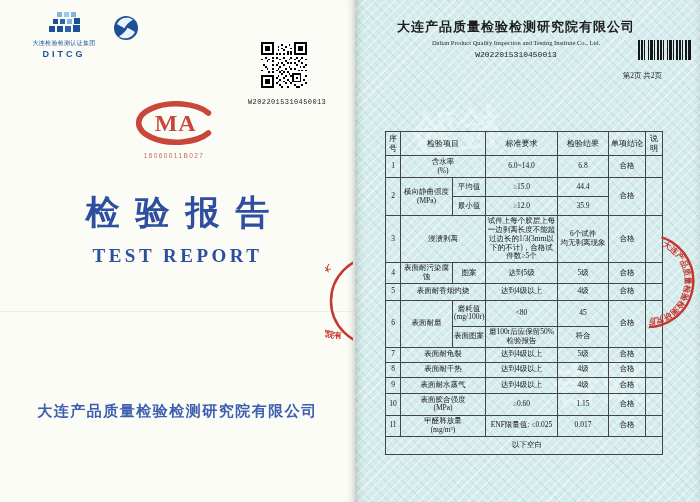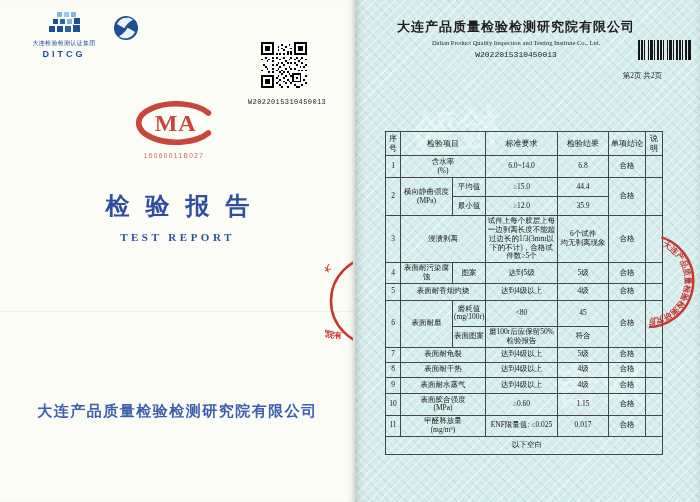--- a/index.html
+++ b/index.html
@@ -21,23 +21,23 @@
   .globe{ margin-top:3px; }
 
   .qr-block{ position:absolute; left:248px; top:42px; width:72px; text-align:center; }
   .qr-caption{ font-size:7px; color:#222; letter-spacing:.4px; margin-top:6px;
     font-family:"Liberation Mono","DejaVu Sans Mono",monospace; white-space:nowrap; }
 
   .cma-block{ position:absolute; left:131px; top:101px; width:86px; text-align:center; }
   .cma-number{ font-size:6.5px; color:#c4685e; letter-spacing:1.4px; margin-top:3px; }
 
   .title-block{ position:absolute; left:0; top:190px; width:355px; text-align:center; color:#2e4f9f; }
-  .title-cn{ font-size:24px; font-weight:bold; letter-spacing:16px; padding-left:16px;
+  .title-cn{ font-size:34px; font-weight:bold; letter-spacing:16px; padding-left:16px;
     font-family:"Liberation Sans",sans-serif; }
-  .title-en{ font-size:11px; font-weight:bold; letter-spacing:3.5px; margin-top:9px;
+  .title-en{ font-size:19px; font-weight:bold; letter-spacing:3.5px; margin-top:9px;
     font-family:"Liberation Serif","DejaVu Serif",serif; }
 
   .company-block{ position:absolute; left:0; top:402px; width:355px; text-align:center; }
   .company-cn{ font-size:15px; font-weight:bold; color:#3c5fae; letter-spacing:1.5px; }
   .company-en{ font-size:8.5px; color:#4060ae; margin-top:4px;
     font-family:"Liberation Serif","DejaVu Serif",serif; }
 
   
   .right-page{
     position:absolute; left:355px; top:0; width:345px; height:502px;

